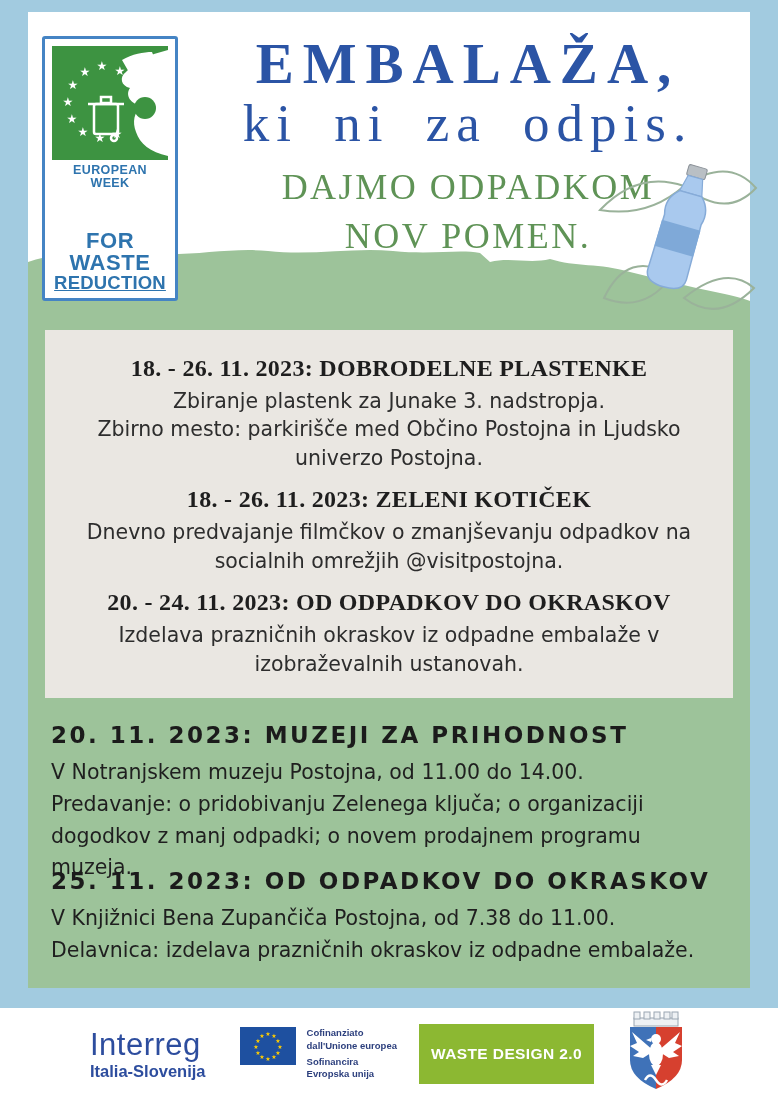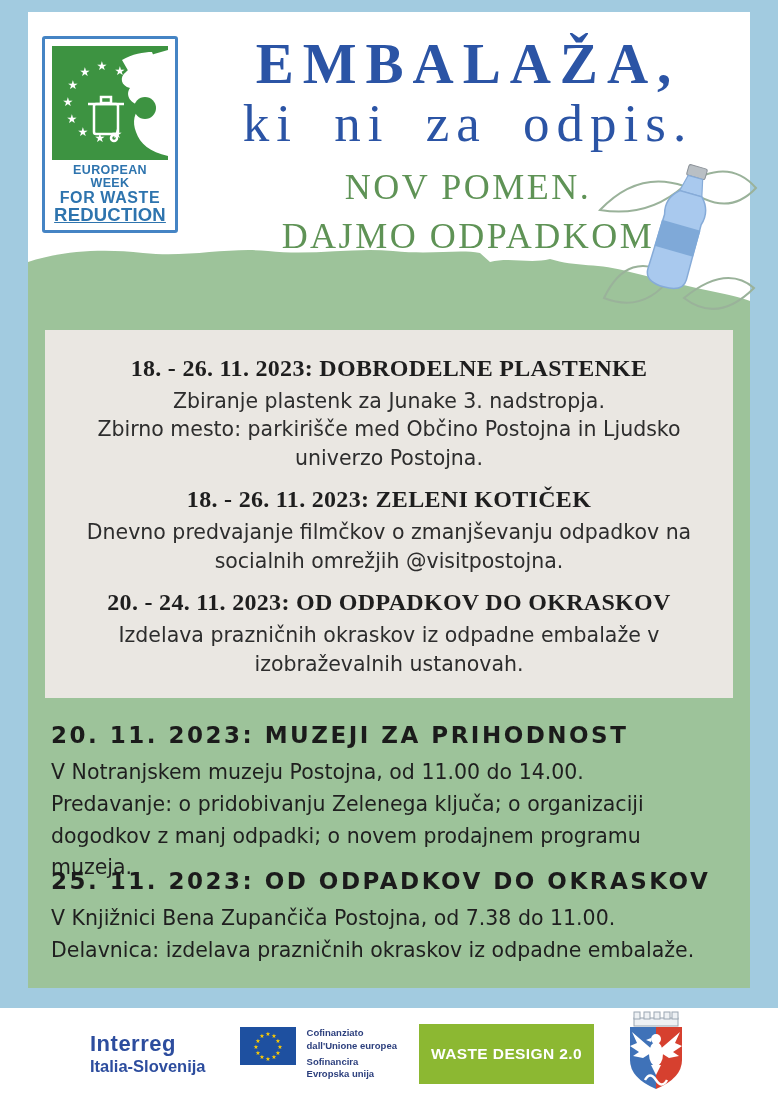--- a/index.html
+++ b/index.html
@@ -16,21 +16,21 @@
   .frame-band   { left:0; top:988px; width:778px; height:20px; }
 
   
   .ewwr { position:absolute; left:42px; top:36px; width:136px;
           border:3px solid #4584c4; border-radius:3px; background:#fff;
           padding:7px 7px 5px; }
   .ewwr svg { display:block; }
   .ewwr-text { text-align:center; color:#2e74ae; font-weight:700;
                font-family:"Liberation Sans", sans-serif; margin-top:4px; line-height:1.02; }
   .ewwr-text .l1 { font-size:12.5px; letter-spacing:0.4px; }
-  .ewwr-text .l2 { font-size:16px; letter-spacing:0.6px; }
+  .ewwr-text .l2 { font-size:22px; letter-spacing:0.6px;margin-top:40px; }
   .ewwr-text .l3 { font-size:18.5px; letter-spacing:0.2px;text-decoration:underline; }
 
   
   .title-area { position:absolute; left:182px; top:34px; width:572px; text-align:center;
                 font-family:"Liberation Serif", serif; }
   .title-1 { font-size:57px; font-weight:600; color:#2b54a5; letter-spacing:9px; line-height:1.05; }
   .title-2 { font-size:53px; font-weight:500; color:#2b54a5; letter-spacing:7px; word-spacing:16px; line-height:1.05; margin-top:2px; }
   .subtitle { margin-top:12px; font-size:36px; font-weight:500; color:#5f9356;
               letter-spacing:2.5px; line-height:1.35; }
 
@@ -54,21 +54,21 @@
   .green-event-1 { top:722px; }
   .green-event-2 { top:868px; }
   .green-event-title { font-size:23px; font-weight:700; letter-spacing:2.5px;
                        color:#1b1b1b; margin-bottom:9px; }
   .green-event-line { font-size:20.5px; color:#1f1f1f; line-height:1.55; max-width:672px; }
 
   
   .footer { position:absolute; left:0; top:1008px; width:778px; height:92px; background:#ffffff;
             display:flex; align-items:center; }
   .interreg { margin-left:90px; font-family:"Liberation Sans", sans-serif; line-height:1; }
-  .interreg-name { font-size:22px; font-weight:700; color:#2d4d9e; letter-spacing:0.5px; }
+  .interreg-name { font-size:31px; font-weight:400; color:#2d4d9e; letter-spacing:0.5px; }
   .interreg-sub  { font-size:16.5px; font-weight:700; color:#2d4d9e; margin-top:3px; }
   .eu-block { margin-left:34px; display:flex; align-items:flex-start; gap:11px; }
   .eu-text { font-family:"Liberation Sans", sans-serif; font-size:9.5px; font-weight:700;
              color:#2c3f7d; line-height:1.3; }
   .eu-text .gap { height:4px; }
   .waste-design { margin-left:22px; background:#8cb832; color:#ffffff; font-weight:700;
                   font-family:"Liberation Sans", sans-serif; font-size:15.5px;
                   padding:21px 12px; letter-spacing:0.4px; white-space:nowrap; }
   .coat { margin-left:auto; margin-right:86px; }
 </style>
@@ -119,22 +119,22 @@
       <div class="l1">EUROPEAN WEEK</div>
       <div class="l2">FOR WASTE</div>
       <div class="l3">REDUCTION</div>
     </div>
   </div>
 
   <div class="title-area">
     <div class="title-1">EMBALAŽA,</div>
     <div class="title-2">ki ni za odpis.</div>
     <div class="subtitle">
+      <div>DAJMO ODPADKOM</div>
       <div>NOV POMEN.</div>
-      <div>DAJMO ODPADKOM</div>
     </div>
   </div>
 
   <svg class="bottle-illustration" viewBox="0 0 162 172">
     <g stroke="#9ab29a" stroke-width="2" fill="none">
       <path d="M2,62 Q40,22 86,38 Q50,70 2,62 Z"></path>
       <path d="M86,38 Q130,8 158,40 Q128,72 86,38 Z"></path>
       <path d="M6,150 Q30,100 74,128 Q46,166 6,150 Z"></path>
       <path d="M86,150 Q128,116 156,140 Q120,176 86,150 Z"></path>
     </g>

